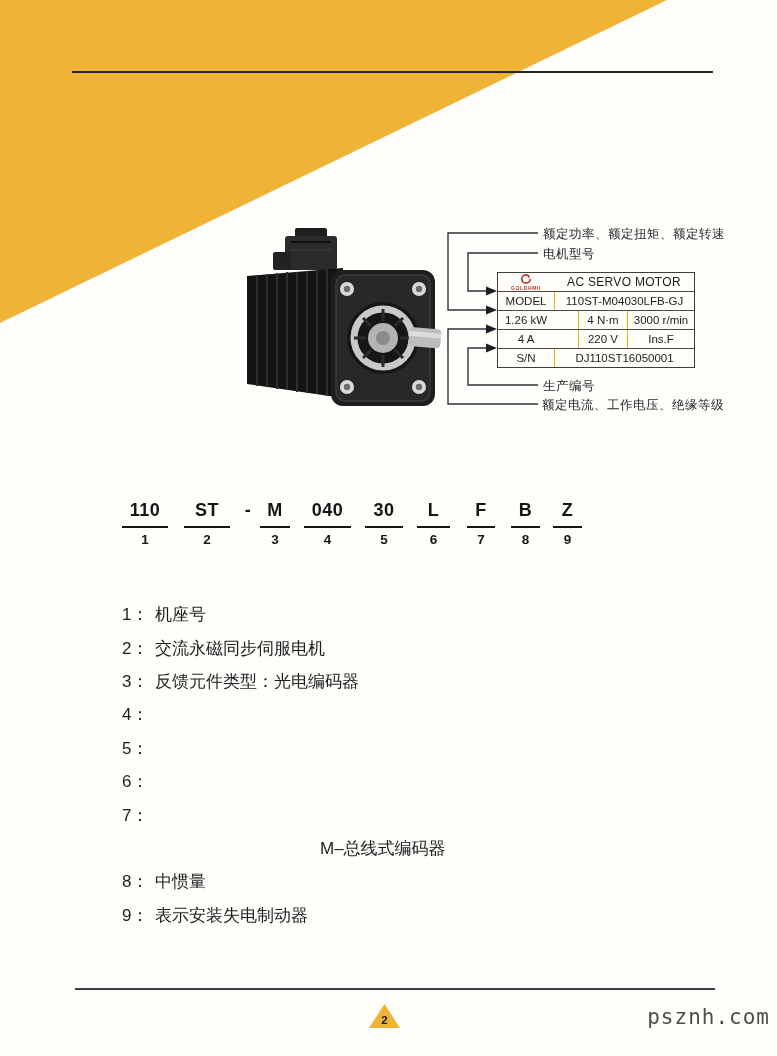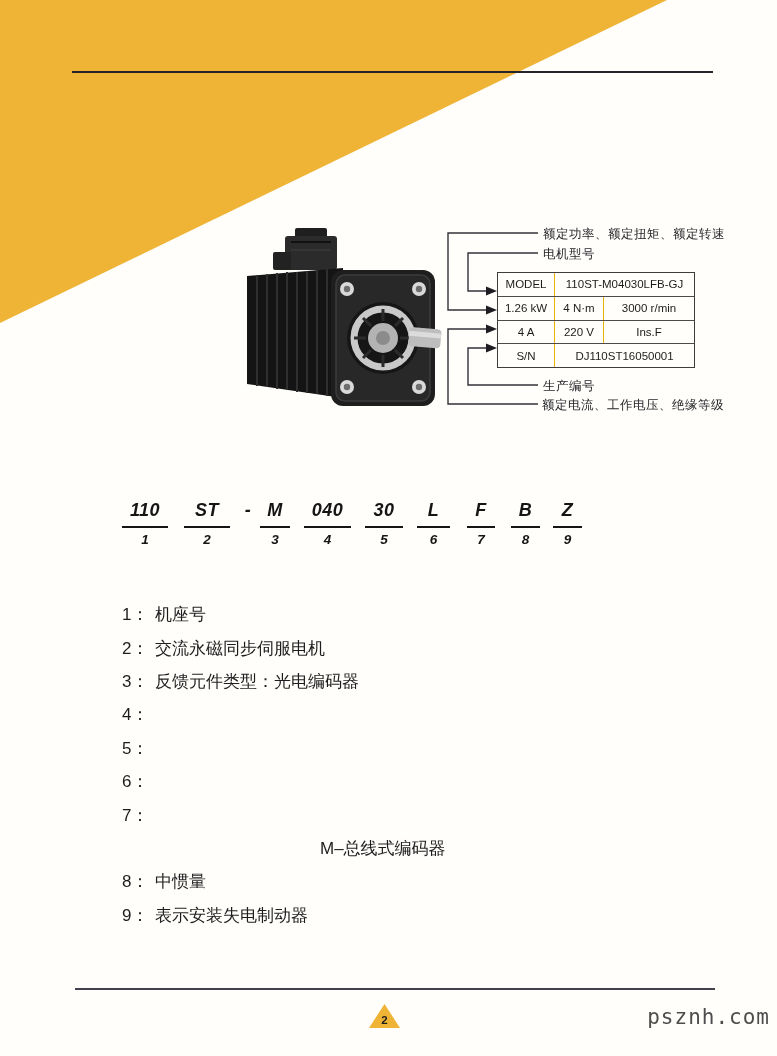--- a/index.html
+++ b/index.html
@@ -39,29 +39,29 @@
     border:1.4px solid #3d3d3d;box-sizing:border-box;
     display:flex;flex-direction:column;
     background:#fffefa;
     font-size:11.5px;color:#1c1c1c;
   }
   .plate-row{flex:1;display:flex;align-items:center;}
   .plate-row + .plate-row{border-top:1px solid #4a4a4a;}
   .pcell{height:100%;display:flex;align-items:center;justify-content:center;box-sizing:border-box;text-align:center;}
   .pcell.bl{border-left:1px solid #eab308;}
   .w56{width:56px;flex:none;}
-  .w49{width:49px;flex:none;}
+  .w49{width:49px;flex:none;margin-left:24px;}
   .grow{flex:1;}
   .logo-cell{flex-direction:column;justify-content:center;line-height:1;}
   .logo-word{font-size:5px;color:#c23b2e;letter-spacing:0.6px;margin-top:1px;font-weight:bold;}
   .plate-title{font-size:12px;letter-spacing:0.3px;}
   
   .code-row{
     position:absolute;left:122px;top:500px;z-index:2;
-    display:flex;align-items:flex-start;font-style:italic;
+    display:flex;align-items:flex-start;
   }
   .seg{display:flex;flex-direction:column;align-items:center;flex:none;}
   .seg-text{font-size:18px;font-weight:bold;color:#151515;line-height:20px;letter-spacing:0.5px;}
   .seg-line{width:100%;height:0;border-top:2.6px solid #151515;margin-top:6px;}
   .seg-num{font-size:13.5px;font-weight:bold;color:#151515;margin-top:4px;}
   .seg-dash .seg-line,.seg-dash .seg-num{visibility:hidden;}
   
   .legend{position:absolute;left:122px;top:598px;z-index:2;}
   .lg-item{height:33.4px;display:flex;align-items:center;font-size:17px;color:#1d1d1f;white-space:nowrap;}
   .lg-label{width:33px;flex:none;}
@@ -158,20 +158,29 @@
     </g>
   </svg>
 
   <span class="callout-label" style="left:543px;top:226px;">额定功率、额定扭矩、额定转速</span>
   <span class="callout-label" style="left:543px;top:246px;">电机型号</span>
   <span class="callout-label" style="left:543px;top:378px;">生产编号</span>
   <span class="callout-label" style="left:542px;top:397px;font-family:Liberation Serif, serif;">额定电流、工作电压、绝缘等级</span>
 
   <div class="plate">
     <div class="plate-row">
+      <div class="pcell w56 logo-cell">
+        <svg width="12" height="12" viewBox="0 0 20 20">
+          <path d="M10 1.5 a8.5 8.5 0 1 0 8.5 8.5 h-3 a5.5 5.5 0 1 1 -5.5 -5.5 a3.5 3.5 0 0 1 3.5 3.5 h3 a6.5 6.5 0 0 0 -6.5 -6.5 Z" fill="#c23b2e"></path>
+        </svg>
+        <span class="logo-word">GOLDHMII</span>
+      </div>
+      <div class="pcell grow plate-title">AC SERVO MOTOR</div>
+    </div>
+    <div class="plate-row">
       <div class="pcell w56">MODEL</div>
       <div class="pcell grow bl">110ST-M04030LFB-GJ</div>
     </div>
     <div class="plate-row">
       <div class="pcell w56">1.26 kW</div>
       <div class="pcell w49 bl">4 N·m</div>
       <div class="pcell grow bl">3000 r/min</div>
     </div>
     <div class="plate-row">
       <div class="pcell w56">4 A</div>

